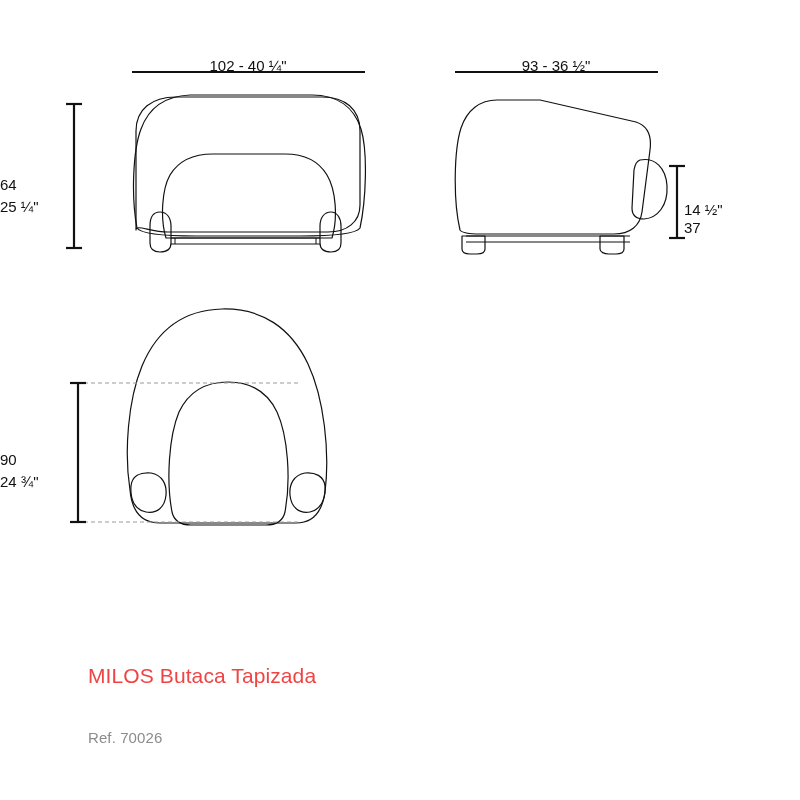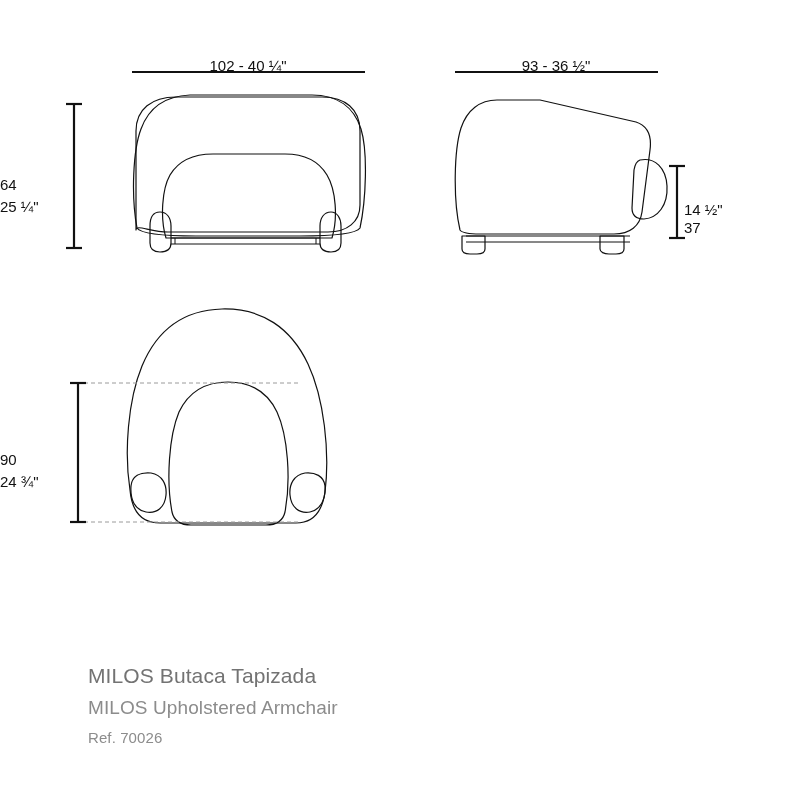--- a/index.html
+++ b/index.html
@@ -27,21 +27,21 @@
     white-space: pre;
   }
   .dim-label.center { text-align: center; }
   .dim-label.right  { text-align: left; margin-top: 24px; }
   .caption {
     position: absolute;
     left: 88px;
   }
   .caption-title {
     font-size: 21px;
-    color: #737373;
+    color: #ef4444;
     letter-spacing: .1px;
   }
   .caption-sub {
     font-size: 19px;
     color: #8c8c8c;
     letter-spacing: .1px;
   }
   .caption-ref {
     font-size: 15px;
     color: #8c8c8c;
@@ -216,16 +216,15 @@
 
   <div class="dim-label center" style="left:496px; top:55px; width:120px;">93 - 36 ½"</div>
 
   <div class="dim-label" style="left:684px; top:177px; width:110px;margin-top:40px;">37</div>
   <div class="dim-label" style="left:684px; top:199px; width:110px;">14 ½"</div>
 
   <div class="dim-label right" style="left:0px; top:425px; width:66px;">90</div>
   <div class="dim-label right" style="left:0px; top:447px; width:66px;">24 ¾"</div>
 
   <div class="caption caption-title" style="top:664px;">MILOS Butaca Tapizada</div>
-  <div class="caption caption-sub" style="top:697px;">MILOS Upholstered Armchair</div>
   <div class="caption caption-ref" style="top:729px;text-align:center;">Ref. 70026</div>
 
 </div>
 
 </body></html>

